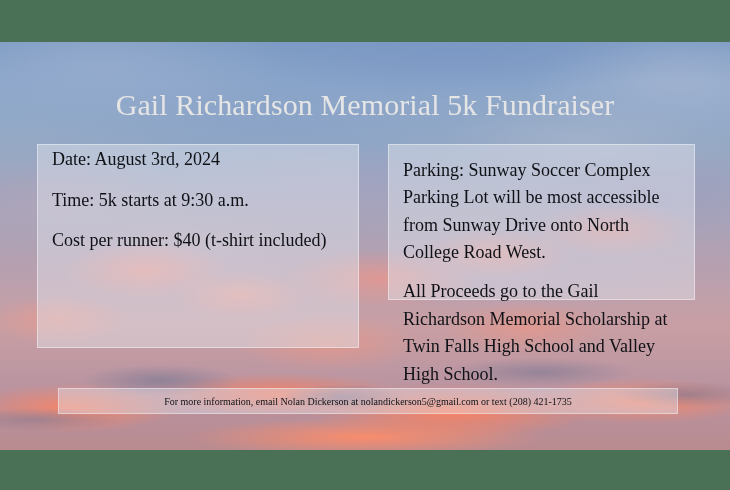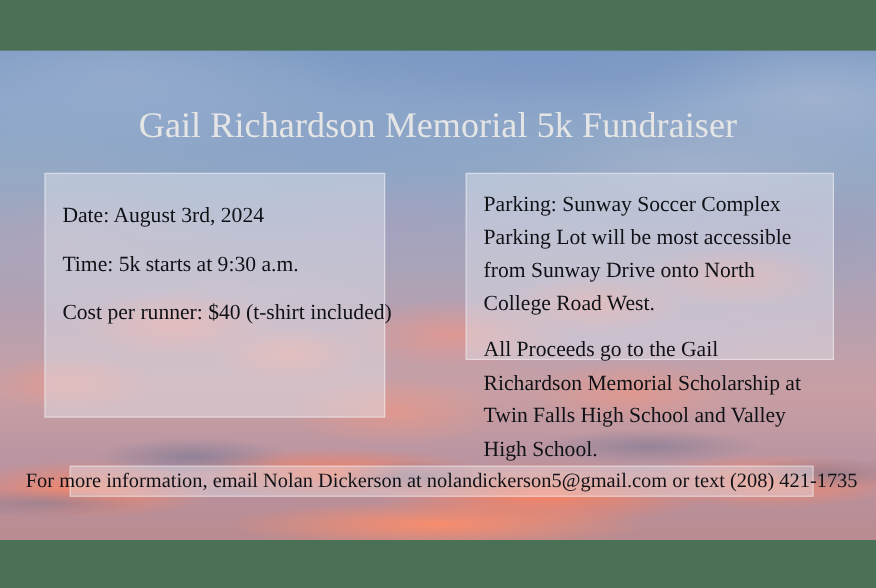--- a/index.html
+++ b/index.html
@@ -119,22 +119,22 @@
   
   .panel {
     position: absolute;
     background: rgba(226,229,238,.46);
     border: 1px solid rgba(255,255,255,.42);
     box-sizing: border-box;
     color: #0f1116;
   }
   .panel-left {
     left: 37px; top: 144px;
-    width: 284px; height: 204px;
-    padding: 22px 0 0 14px;
+    width: 322px; height: 204px;
+    padding: 2px 0 0 14px;
   }
   .panel-right {
     left: 388px; top: 144px;
     width: 307px; height: 156px;
     padding: 12px 14px 0 14px;
   }
   .panel p {
     margin: 0;
     font-size: 18px;
     line-height: 1.42;
@@ -154,21 +154,21 @@
     width: 620px; height: 26px;
     background: rgba(226,229,238,.42);
     border: 1px solid rgba(255,255,255,.40);
     box-sizing: border-box;
     display: flex;
     align-items: center;
     justify-content: center;
     color: #0f1116;
   }
   .footer span {
-    font-size: 17px;
+    font-size: 10px;
     white-space: nowrap;
   }
 </style>
 </head>
 <body>
 
 <div id="flyer">
 
   <div class="sky">
     <div class="cloud-layer-blue"></div>

